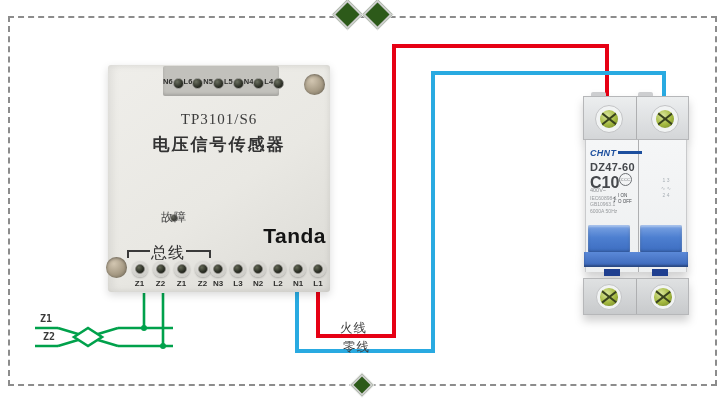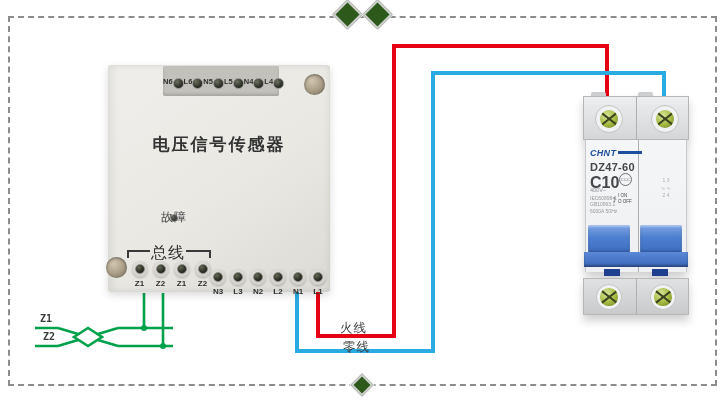--- a/index.html
+++ b/index.html
@@ -46,21 +46,21 @@
   .fault{position:absolute;left:42px;top:144px;width:48px;text-align:center;font-size:12px;color:#4a4a4a;letter-spacing:1px;}
   .tanda{position:absolute;right:4px;top:159px;font-size:21px;font-weight:800;color:#141414;letter-spacing:.5px;}
   .bus-bracket{position:absolute;left:19px;top:178px;width:84px;height:16px;}
   .bus-bracket .arm{position:absolute;top:7px;height:8px;border-top:2px solid #3a3a3a;}
   .bus-bracket .arm-l{left:0;width:23px;border-left:2px solid #3a3a3a;}
   .bus-bracket .arm-r{right:0;width:25px;border-right:2px solid #3a3a3a;}
   .bus-bracket .bus-text{position:absolute;left:23px;top:0;width:36px;text-align:center;
     font-size:16px;color:#333;letter-spacing:1px;}
   .term-row{position:absolute;display:flex;}
   .row-a{left:21px;top:196px;width:84px;}
-  .row-b{left:100px;top:204px;width:120px;}
+  .row-b{left:100px;top:196px;width:120px;}
   .b-cell{flex:1;display:flex;flex-direction:column;align-items:center;}
   .bump{width:16px;height:16px;border-radius:50%;background:radial-gradient(circle at 40% 35%,#e4e3df,#cfcec9 70%);
     box-shadow:0 1px 2px rgba(0,0,0,.25);display:flex;align-items:center;justify-content:center;}
   .screw-b{width:10px;height:10px;border-radius:50%;border:1px solid #86857f;
     background:radial-gradient(circle at 35% 30%,#636855 0%,#262920 65%);}
   .b-label{margin-top:3px;font-size:8px;font-weight:bold;color:#2e2e2c;line-height:1;}
 
   
   .breaker{position:absolute;left:582px;top:92px;width:108px;height:223px;
     filter:drop-shadow(0 6px 4px rgba(0,0,0,.18));}
@@ -169,23 +169,25 @@
         <span class="t-label">N4</span>
         <span class="screw-s"></span>
       </div>
       <div class="t-cell">
         <span class="t-label">L4</span>
         <span class="screw-s"></span>
       </div>
     </div>
     <div class="hole hole-tr"></div>
     <div class="hole hole-bl"></div>
+    <div class="model">TP3101/S6</div>
     <div class="cname">电压信号传感器</div>
     <div class="led"></div>
     <div class="fault">故障</div>
+    <div class="tanda">Tanda</div>
 
     <div class="bus-bracket">
       <span class="arm arm-l"></span>
       <span class="bus-text">总线</span>
       <span class="arm arm-r"></span>
     </div>
 
     <div class="term-row row-a">
       <div class="b-cell">
         <span class="bump">

